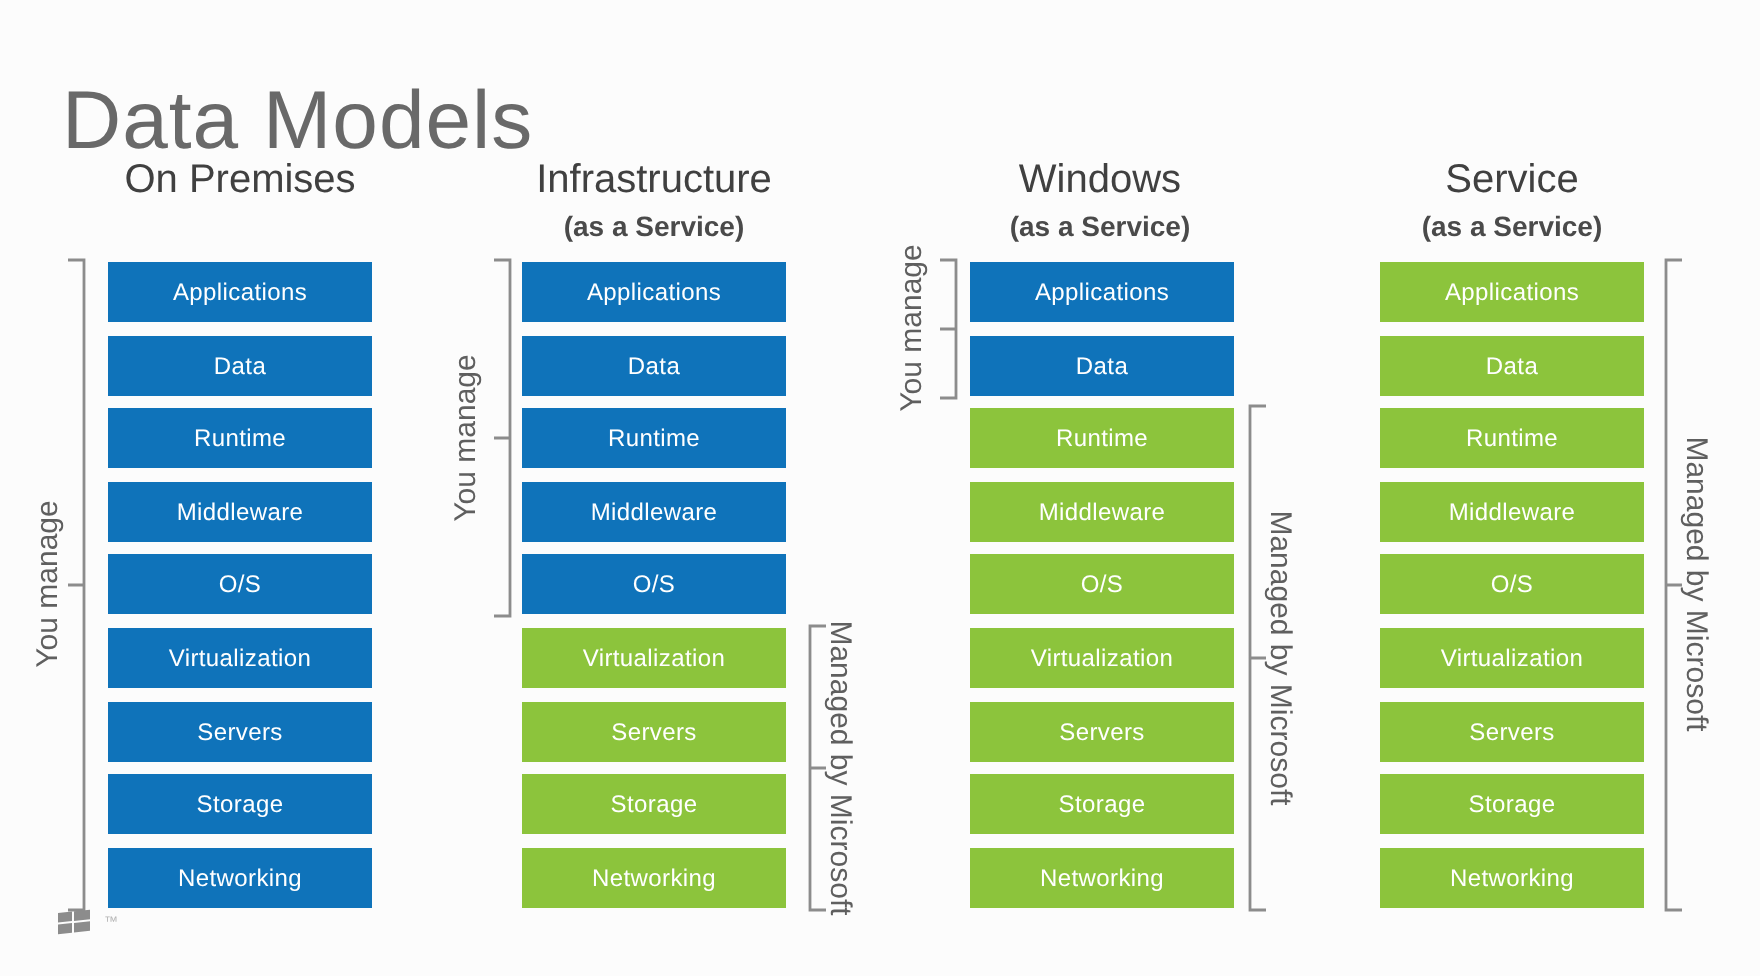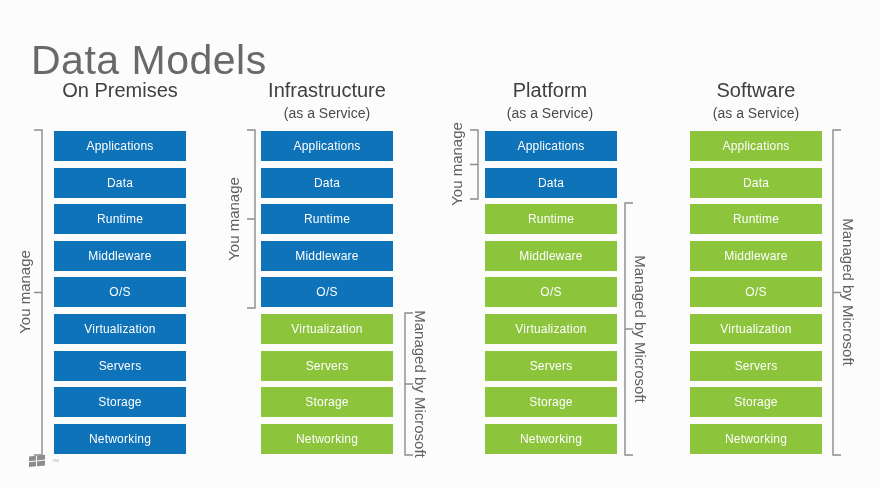--- a/index.html
+++ b/index.html
@@ -10,21 +10,21 @@
   .main-title{
     position:absolute;left:31px;top:10px;font-size:41px;font-weight:300;
     color:#696969;letter-spacing:.5px;white-space:nowrap;
   }
   .col-title{
     position:absolute;top:79px;width:200px;text-align:center;
     font-size:20px;font-weight:400;color:#404040;white-space:nowrap;
   }
   .col-subtitle{
     position:absolute;top:105px;width:200px;text-align:center;
-    font-size:14px;font-weight:400;color:#4a4a4a;white-space:nowrap;
+    font-size:14px;font-weight:700;color:#4a4a4a;white-space:nowrap;
   }
   .stack{
     position:absolute;top:131px;width:132px;display:flex;
     flex-direction:column;gap:6.6px;
   }
   .layer{
     height:30px;display:flex;align-items:center;justify-content:center;
     color:#ffffff;font-size:12px;font-weight:400;letter-spacing:.2px;
   }
   .layer.blue{background:#0f73ba;}
@@ -45,22 +45,22 @@
 </style>
 </head>
 <body>
 
 <div class="canvas">
 
   <h1 class="main-title">Data Models</h1>
 
   <div class="col-title" style="left:20px">On Premises</div>
   <div class="col-title" style="left:227px">Infrastructure</div>
-  <div class="col-title" style="left:450px">Platform</div>
-  <div class="col-title" style="left:656px">Software</div>
+  <div class="col-title" style="left:450px">Windows</div>
+  <div class="col-title" style="left:656px">Service</div>
 
   <div class="col-subtitle" style="left:227px">(as a Service)</div>
   <div class="col-subtitle" style="left:450px">(as a Service)</div>
   <div class="col-subtitle" style="left:656px">(as a Service)</div>
 
   <div class="stack stack-1">
     <div class="layer blue">Applications</div>
     <div class="layer blue">Data</div>
     <div class="layer blue">Runtime</div>
     <div class="layer blue">Middleware</div>

